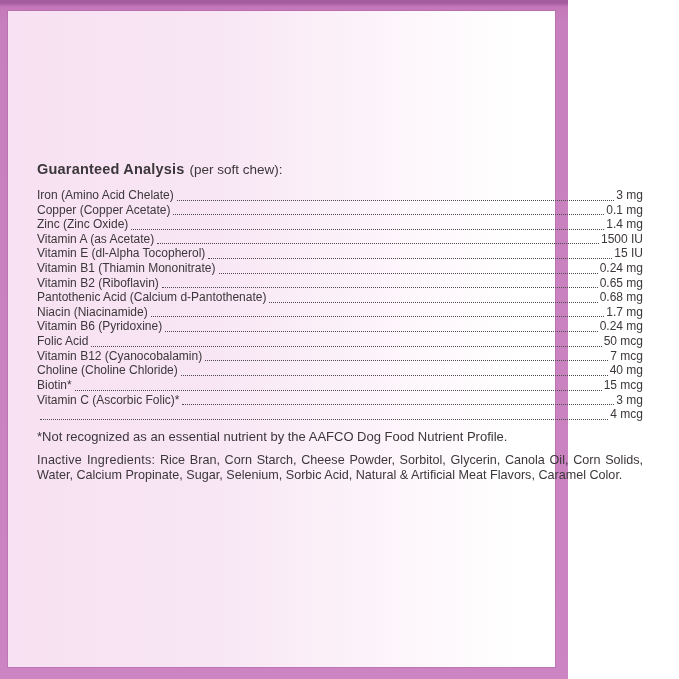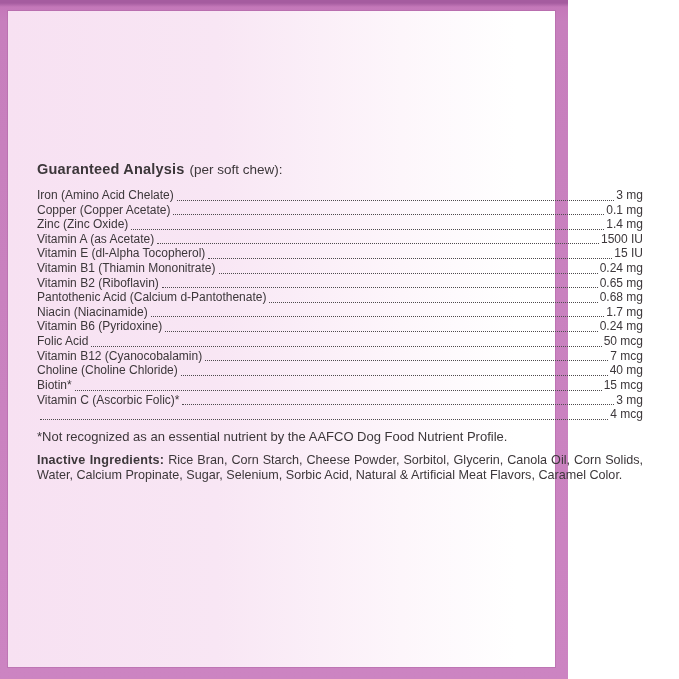--- a/index.html
+++ b/index.html
@@ -45,21 +45,21 @@
     content:"";position:absolute;left:3px;right:2px;bottom:2px;
     border-bottom:1.4px dotted var(--dots);
   }
   .row .value{flex:none;}
   p.footnote{
     margin:7px 0 0 0;font-size:13px;line-height:15px;
   }
   p.inactive{
     margin:9px 0 0 0;font-size:12.6px;line-height:15.6px;text-align:justify;
   }
-  p.inactive .ib{font-weight:bold;letter-spacing:0.2px;}
+  p.inactive .ib{font-weight:normal;letter-spacing:0.2px;}
 </style>
 </head>
 <body>
 
 <div class="frame">
   <div class="panel">
     <div class="content">
 
       <h1 class="heading"><span class="hb">Guaranteed Analysis</span><span class="hr">(per soft chew):</span></h1>
 

